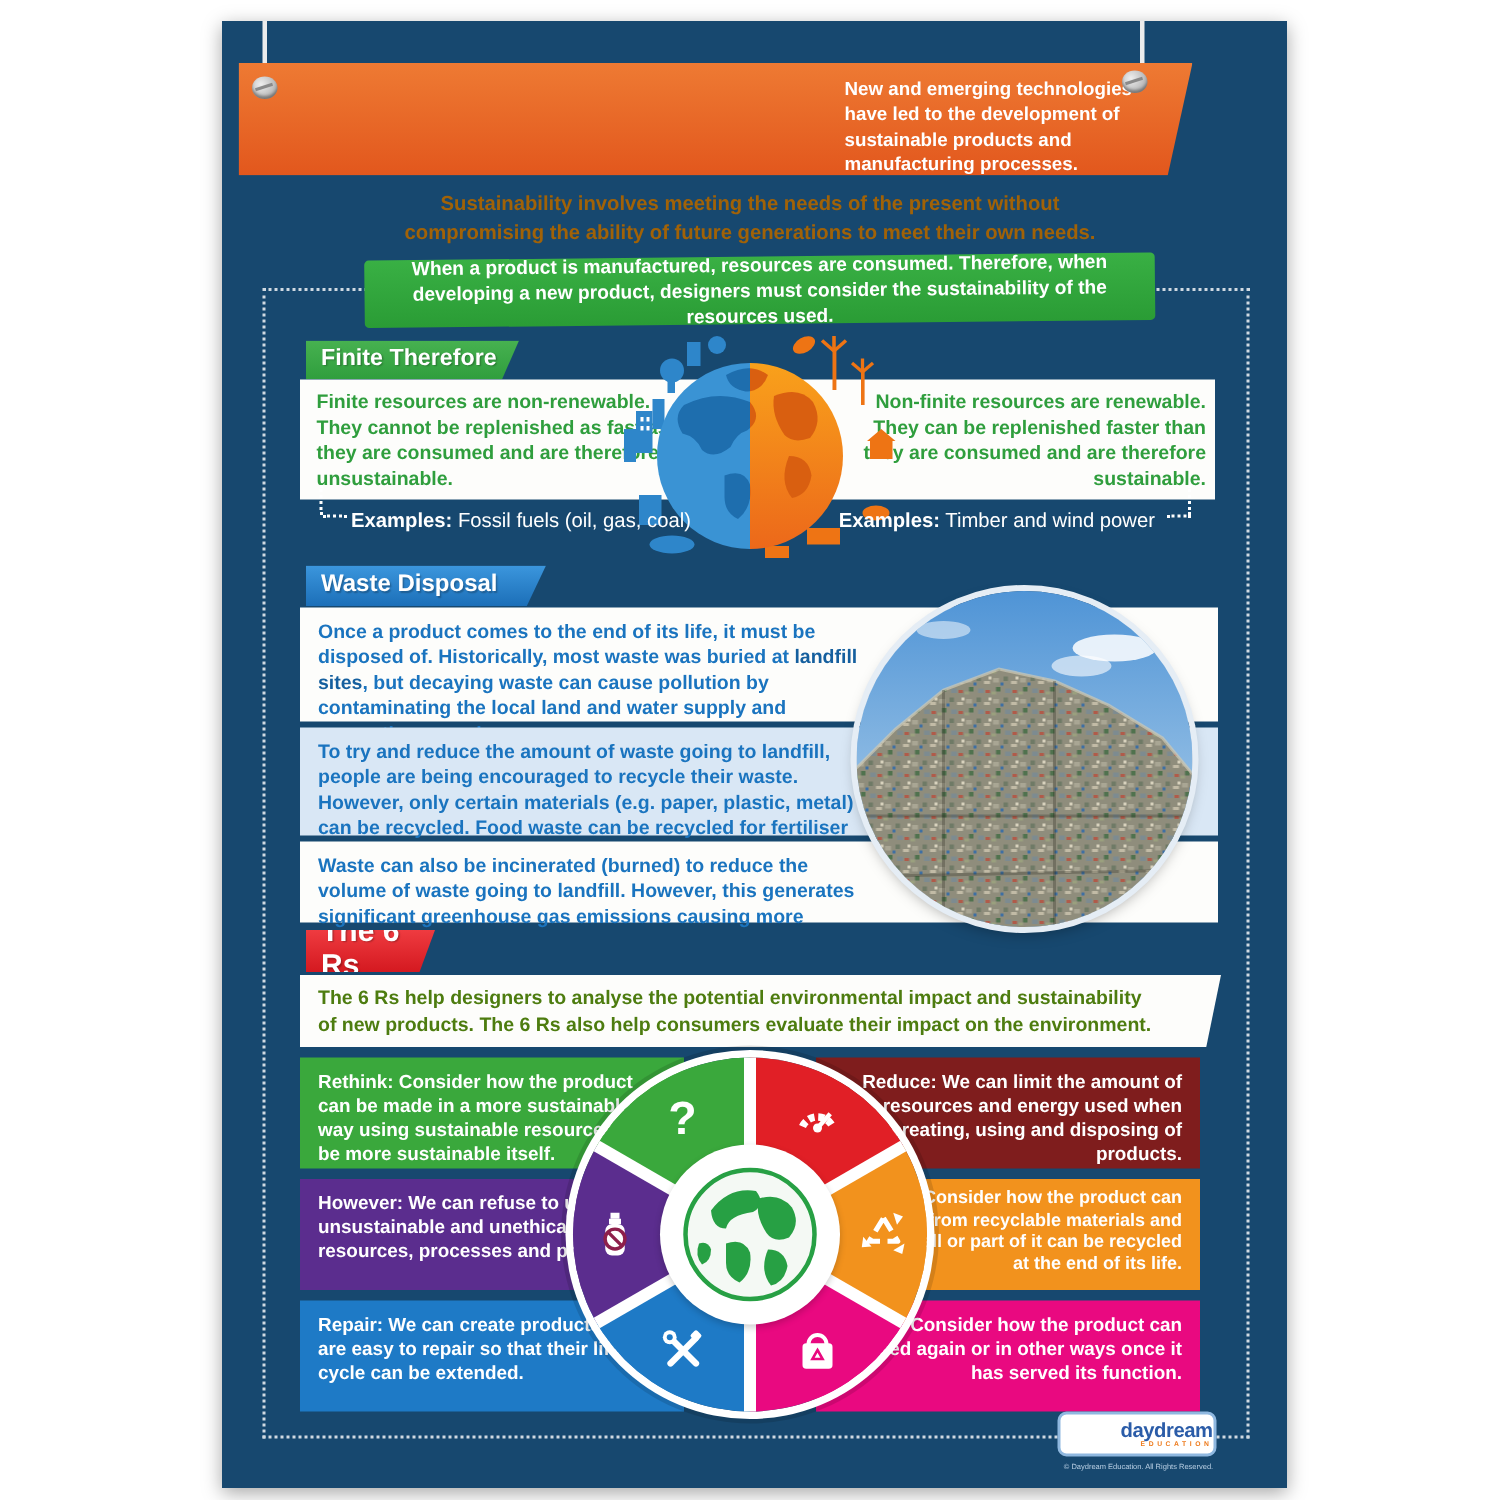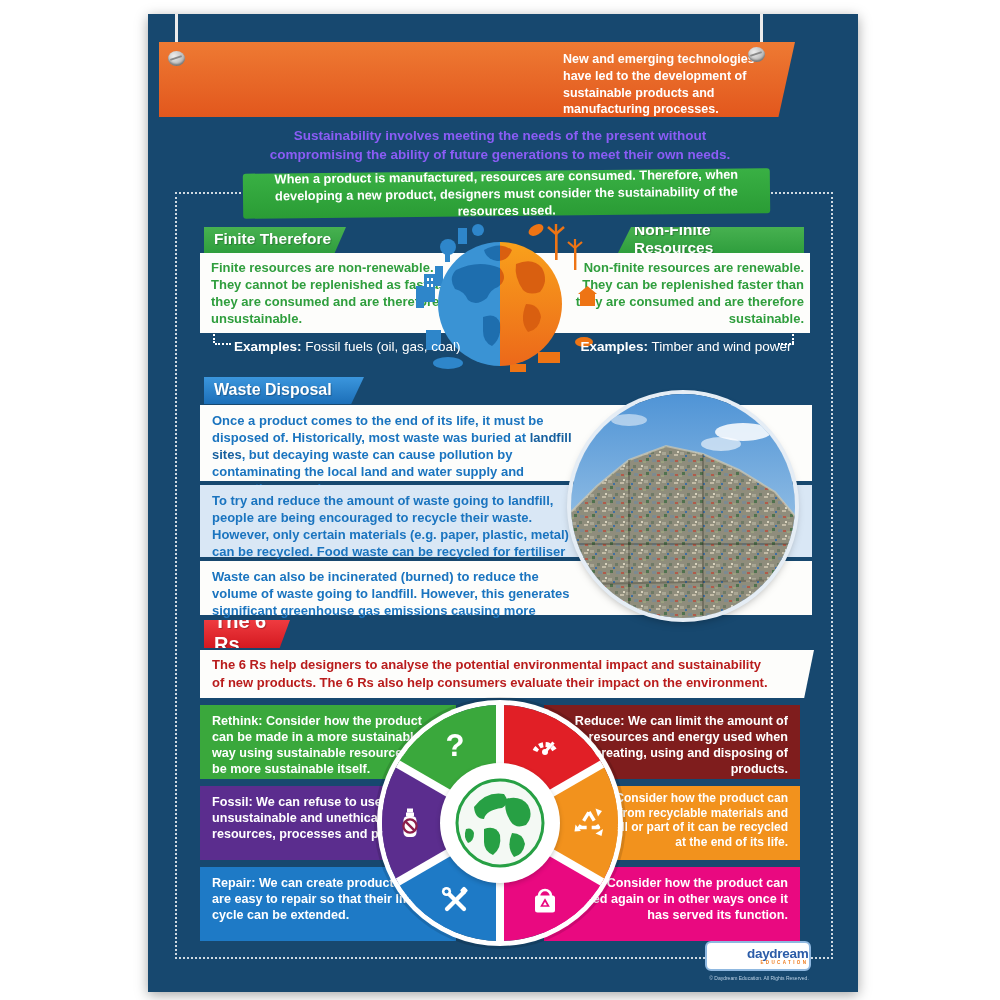--- a/index.html
+++ b/index.html
@@ -20,21 +20,21 @@
   .header-note{position:absolute;left:404px;top:9px;width:205px;font-size:12.5px;
     font-weight:700;color:#fff;line-height:1.34;}
   .screw{position:absolute;width:17px;height:15px;border-radius:50%;
     background:radial-gradient(circle at 35% 35%,#eee,#9d9d9d);
     box-shadow:inset 0 -2px 2px rgba(0,0,0,.35);}
   .screw::after{content:"";position:absolute;left:2px;top:6px;width:12px;height:2px;
     background:#8a8a8a;transform:rotate(-18deg);}
   .screw-l{left:168px;top:51px;}
   .screw-r{left:748px;top:47px;}
 
-  .intro{position:absolute;left:250px;top:127px;width:500px;text-align:center;color:#8b5cf6;
+  .intro{position:absolute;left:250px;top:127px;width:500px;text-align:center;color:#a16207;
     font-weight:700;font-size:13.5px;line-height:1.4;}
 
   .dotted-frame{position:absolute;left:175px;top:192px;width:654px;height:763px;
     border:2px dotted rgba(255,255,255,.8);}
   .dotbit{position:absolute;border-color:rgba(255,255,255,.9);}
   .dv{border-left:2px dotted #fff;width:0;}
   .dh{border-top:2px dotted #fff;height:0;}
 
   .green-banner{position:absolute;left:243px;top:171px;width:527px;height:45px;
     background:linear-gradient(#39b044,#2a9c35);border-radius:3px;color:#fff;font-weight:700;
@@ -57,35 +57,35 @@
 
   
   .band-finite{position:absolute;left:200px;top:253px;width:610px;height:80px;background:#fdfdfb;}
   .finite-text{position:absolute;left:211px;top:260px;width:240px;color:#2f9e3d;
     font-weight:700;font-size:13px;line-height:1.3;}
   .nonfinite-text{position:absolute;left:562px;top:260px;width:242px;color:#2f9e3d;
     font-weight:700;font-size:13px;line-height:1.3;text-align:right;}
   .earth{position:absolute;left:388px;top:222px;}
   .ex-row{position:absolute;top:339px;color:#fff;font-size:13.5px;font-weight:400;}
   .ex-left{left:234px;text-align:right;}
-  .ex-right{left:568px;width:236px;text-align:center;}
+  .ex-right{left:534px;width:236px;text-align:right;}
   .ex-label{font-weight:700;}
 
   
   .wband{position:absolute;left:200px;width:612px;background:#fdfdfb;color:#1a74bf;
     font-weight:700;font-size:13px;line-height:1.3;padding:8px 12px;box-sizing:border-box;}
   .wb1{top:405px;height:76px;padding-right:222px;}
   .wb2{top:485px;height:72px;background:#d9e7f5;padding-right:232px;}
   .wb3{top:561px;height:54px;padding-right:238px;}
   .waste-photo{position:absolute;left:571px;top:394px;width:224px;height:224px;border-radius:50%;
     overflow:hidden;box-shadow:0 0 0 4px #e5edf5,0 4px 10px rgba(0,0,0,.35);}
 
   
   .sixr-band{position:absolute;left:200px;top:650px;width:614px;height:48px;background:#fdfdfb;
-    clip-path:polygon(0 0,100% 0,98.4% 100%,0 100%);color:#b91c1c;font-weight:700;font-size:13px;
+    clip-path:polygon(0 0,100% 0,98.4% 100%,0 100%);color:#4d7c0f;font-weight:700;font-size:13px;
     line-height:1.35;display:flex;align-items:center;padding:0 40px 0 12px;box-sizing:border-box;}
   .rblock{position:absolute;width:256px;height:74px;padding:8px 12px;box-sizing:border-box;
     color:#fff;font-weight:700;font-size:12.6px;line-height:1.28;}
   .col-l{left:200px;}
   .col-r{left:544px;text-align:right;}
   .row1{top:705px;} .row2{top:786px;} .row3{top:867px;}
   .bg-rethink{background:#3aa83c;} .bg-reduce{background:#7f1d1d;}
   .bg-refuse{background:#5b2d8e;} .bg-recycle{background:#f2921d;padding-top:5px;font-size:12px;line-height:1.22;}
   .bg-repair{background:#1e7ac6;} .bg-reuse{background:#e90980;}
 
@@ -130,23 +130,20 @@
   <div class="screw screw-l"></div>
   <div class="screw screw-r"></div>
 
   <div class="intro">Sustainability involves meeting the needs of the present without compromising the ability of future generations to meet their own needs.</div>
 
   <div class="dotted-frame"></div>
   <div class="green-banner">When a product is manufactured, resources are consumed. Therefore, when developing a new product, designers must consider the sustainability of the resources used.</div>
 
   <div class="sec-label finite-label">
     <span>Finite Therefore</span>
-  </div>
-  <div class="sec-label nonfinite-label">
-    <span>Non-Finite Resources</span>
   </div>
   <div class="band-finite"></div>
   <div class="finite-text">Finite resources are non-renewable. They cannot be replenished as fast as they are consumed and are therefore unsustainable.</div>
   <div class="nonfinite-text">Non-finite resources are renewable. They can be replenished faster than they are consumed and are therefore sustainable.</div>
 
   <svg class="earth" width="224" height="156" viewBox="0 0 224 156">
     <defs>
       <linearGradient id="og" x1="0" y1="0" x2="0" y2="1">
         <stop offset="0" stop-color="#f9a11b"></stop>
           <stop offset="1" stop-color="#ec681a"></stop>
@@ -275,21 +272,21 @@
 
   <div class="rblock col-l row1 bg-rethink">
     <span class="rname">Rethink:</span>
     <span>Consider how the product can be made in a more sustainable way using sustainable resources and be more sustainable itself.</span>
   </div>
   <div class="rblock col-r row1 bg-reduce">
     <span class="rname">Reduce:</span>
     <span>We can limit the amount of resources and energy used when creating, using and disposing of products.</span>
   </div>
   <div class="rblock col-l row2 bg-refuse">
-    <span class="rname">Fossil:</span>
+    <span class="rname">However:</span>
     <span>We can refuse to use unsustainable and unethical resources, processes and products.</span>
   </div>
   <div class="rblock col-r row2 bg-recycle">
     <span class="rname">Recycle:</span>
     <span>Consider how the product can be made from recyclable materials and whether all or part of it can be recycled at the end of its life.</span>
   </div>
   <div class="rblock col-l row3 bg-repair">
     <span class="rname">Repair:</span>
     <span>We can create products that are easy to repair so that their life cycle can be extended.</span>
   </div>

